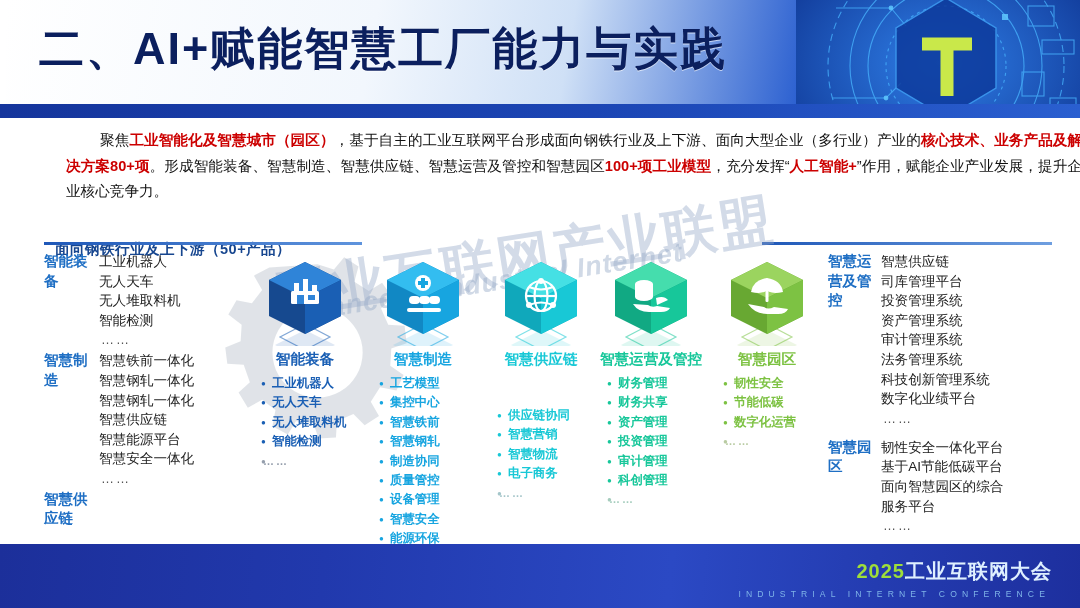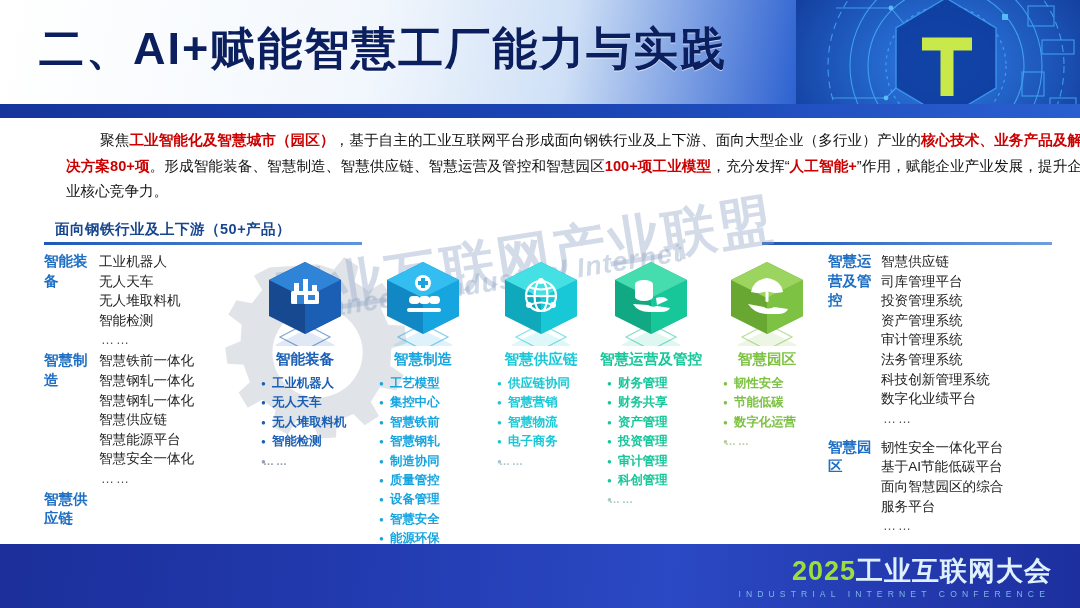--- a/index.html
+++ b/index.html
@@ -28,21 +28,21 @@
   
   .para {
     position:absolute; left:36px; top:128px; width:1016px;
     font-size:14.6px; line-height:25.5px; color:#111; text-align:justify;margin-left:30px;
   }
   .para .ind { display:inline-block; width:34px; }
   .hl { color:#cc0000; font-weight:700; }
 
   
   .sec-head { position:absolute; font-size:14.5px; font-weight:700; color:#17468f;
-    letter-spacing:.5px; padding-bottom:4px; white-space:nowrap; }
+    letter-spacing:.5px; padding-bottom:4px; white-space:nowrap;margin-top:20px; }
   .sec-left  { left:55px;  top:220px; }
   .sec-right { left:772px; top:220px; }
   .sec-left-rule  { position:absolute; left:44px;  top:242px; width:318px; height:2.6px;
     background: linear-gradient(90deg,#1f58b8,#5f94dd); }
   .sec-right-rule { position:absolute; left:762px; top:242px; width:290px; height:2.6px;
     background: linear-gradient(90deg,#1f58b8,#6f9fe0); }
 
   
   .wm { position:absolute; pointer-events:none; user-select:none;
         color:rgba(150,170,200,.42); font-weight:800; white-space:nowrap;
@@ -78,21 +78,21 @@
   .clist { position:absolute; top:116px; left:8px; font-size:12.4px; line-height:19.4px;
            font-weight:700; white-space:nowrap; }
   .clist li { list-style:none; position:relative; padding-left:11px; }
   .clist li:before { content:"●"; position:absolute; left:0; top:0; font-size:8px; line-height:19.4px; }
   .cdots { padding-left:2px; letter-spacing:2px; font-size:11px; opacity:.8; }
 
   
   .footer { position:absolute; left:0; bottom:0; width:1080px; height:64px;
     background: linear-gradient(95deg,#1c2f9a 0%,#2139ad 30%,#2b49c4 62%,#1d2f9e 100%); }
   .foot-logo { position:absolute; right:28px; top:14px; text-align:right; }
-  .foot-main { font-size:27px; font-weight:800; letter-spacing:1px; line-height:27px; }
+  .foot-main { font-size:20px; font-weight:800; letter-spacing:1px; line-height:27px; }
   .foot-main .yr { color:#9ede3a; }
   .foot-main .cn { color:#dff0ff; }
   .foot-sub { font-size:8.6px; letter-spacing:5.1px; color:#7fb4e8; margin-top:4px;
               padding-right:2px; }
 </style>
 </head>
 <body>
 
 <div class="slide">
 
@@ -262,21 +262,21 @@
               <path d="M40 47 Q52 42 64 47"></path>
           </g>
           <g fill="#fff">
               <circle cx="52" cy="23" r="3"></circle>
               <circle cx="40" cy="47" r="3"></circle>
               <circle cx="64" cy="47" r="3"></circle>
             </g>
         </svg>
       </div>
       <div class="ctitle" style="color:#18c8d6;">智慧供应链</div>
-      <ul class="clist" style="color:#18c8d6;">
+      <ul class="clist" style="color:#18c8d6;margin-top:32px;">
         <li>供应链协同</li>
         <li>智慧营销</li>
         <li>智慧物流</li>
         <li>电子商务</li>
         <li class="cdots" style="list-style:none;padding-left:2px;color:#8fb8bd;">……</li>
       </ul>
     </div>
 
     <div class="card" style="left:346px;">
       <div class="hexwrap">

